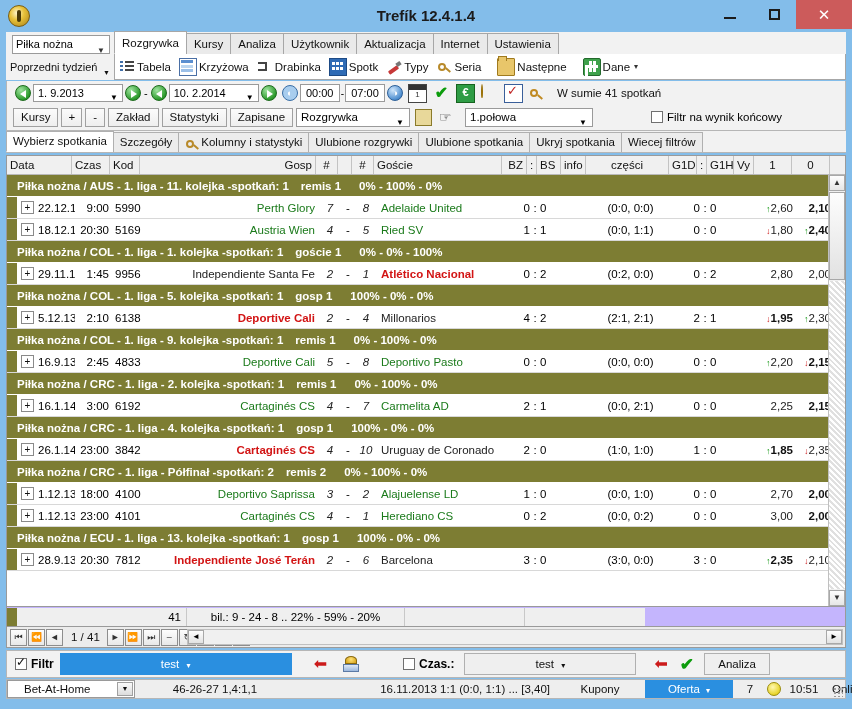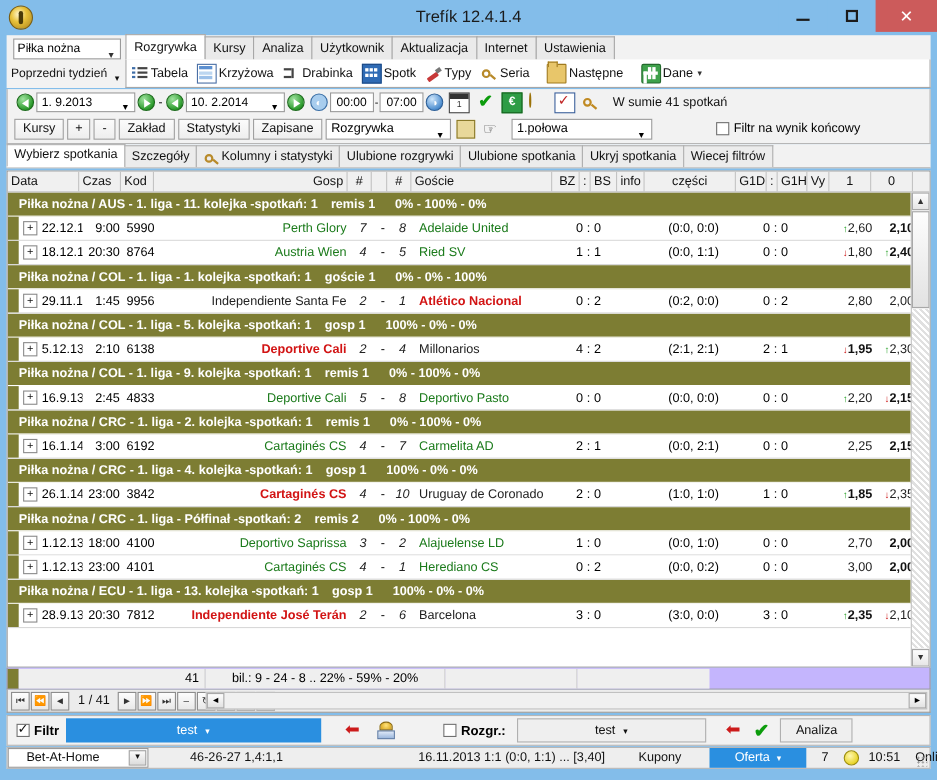--- a/index.html
+++ b/index.html
@@ -27,21 +27,21 @@
     border:1px solid #7a5d12;
     box-sizing:border-box;
   }
   .app-icon:after{
     content:"";position:absolute;left:8px;top:4px;width:4px;height:12px;
     background:#4a3a08;border-radius:2px;
   }
   .win-title{
     position:absolute;left:0;top:0;width:852px;height:32px;
     line-height:32px;text-align:center;
-    font-size:15px;color:#1b1b1b;
+    font-size:15px;color:#1b1b1b;font-weight:bold;
   }
   .win-btns{position:absolute;right:0;top:0;height:29px;display:flex;}
   .wb{width:44px;height:29px;display:flex;align-items:center;justify-content:center;
       color:#1b1b1b;font-size:13px;background:#83bdea;}
   .wb.close{background:#cc5b5b;color:#fff;width:56px;font-size:15px;}
   .wb .min{display:block;width:12px;height:2px;background:#1b1b1b;margin-top:7px;}
   .wb .max{display:block;width:11px;height:11px;border:2px solid #1b1b1b;box-sizing:border-box;}
 
   
   .ribbon{
@@ -476,21 +476,21 @@
           <div class="c" style="width:27px">0</div>
           <div class="c ctr" style="width:20px"></div>
           <div class="c r" style="width:38px;padding-right:2px"><span class="up">↑</span><span class="odd">2,60</span></div>
           <div class="c r" style="width:38px;padding-right:2px"><span class="odd b">2,10</span></div>
         </div>
         <div class="mrow">
           <div class="lm"></div>
           <div class="expand">+</div>
           <div class="c" style="width:37px">18.12.13</div>
           <div class="c r" style="width:38px;padding-right:4px">20:30</div>
-          <div class="c" style="width:30px;padding-left:2px">8764</div>
+          <div class="c" style="width:30px;padding-left:2px">5169</div>
           <div class="c r" style="width:176px;padding-right:4px;color:#1a7a1a">Austria Wien</div>
           <div class="c ctr num-i" style="width:22px">4</div>
           <div class="c ctr" style="width:14px">-</div>
           <div class="c ctr num-i" style="width:22px">5</div>
           <div class="c" style="width:128px;padding-left:4px;color:#1a7a1a">Ried SV</div>
           <div class="c r" style="width:25px">1</div>
           <div class="c ctr" style="width:10px">:</div>
           <div class="c" style="width:24px">1</div>
           <div class="c" style="width:25px"></div>
           <div class="c ctr" style="width:83px">(0:0, 1:1)</div>
@@ -731,21 +731,21 @@
   <div class="botbar">
     <span class="cbx on" style="margin-left:8px"></span>
     <span style="font-size:12px;font-weight:bold;margin-left:4px">Filtr</span>
     <div class="bluebtn" style="width:232px;margin-left:6px">
       <span>test</span>
       <span style="font-size:8px;margin-left:4px">▾</span>
     </div>
     <span class="redarrow" style="margin-left:22px">⬅</span>
     <span class="ic-book" style="margin-left:16px"></span>
     <span class="cbx" style="margin-left:44px"></span>
-    <span style="font-size:12px;font-weight:bold;margin-left:4px">Rozgr.:</span>
+    <span style="font-size:12px;font-weight:bold;margin-left:4px">Czas.:</span>
     <div class="graybtn" style="width:172px;margin-left:10px">
       <span>test</span>
       <span style="font-size:8px;margin-left:4px">▾</span>
     </div>
     <span class="redarrow" style="margin-left:18px">⬅</span>
     <span class="greencheck" style="margin-left:12px">✔</span>
     <div class="graybtn" style="width:66px;margin-left:10px;line-height:20px"><span>Analiza</span></div>
   </div>
 
   <div class="statusbar">

